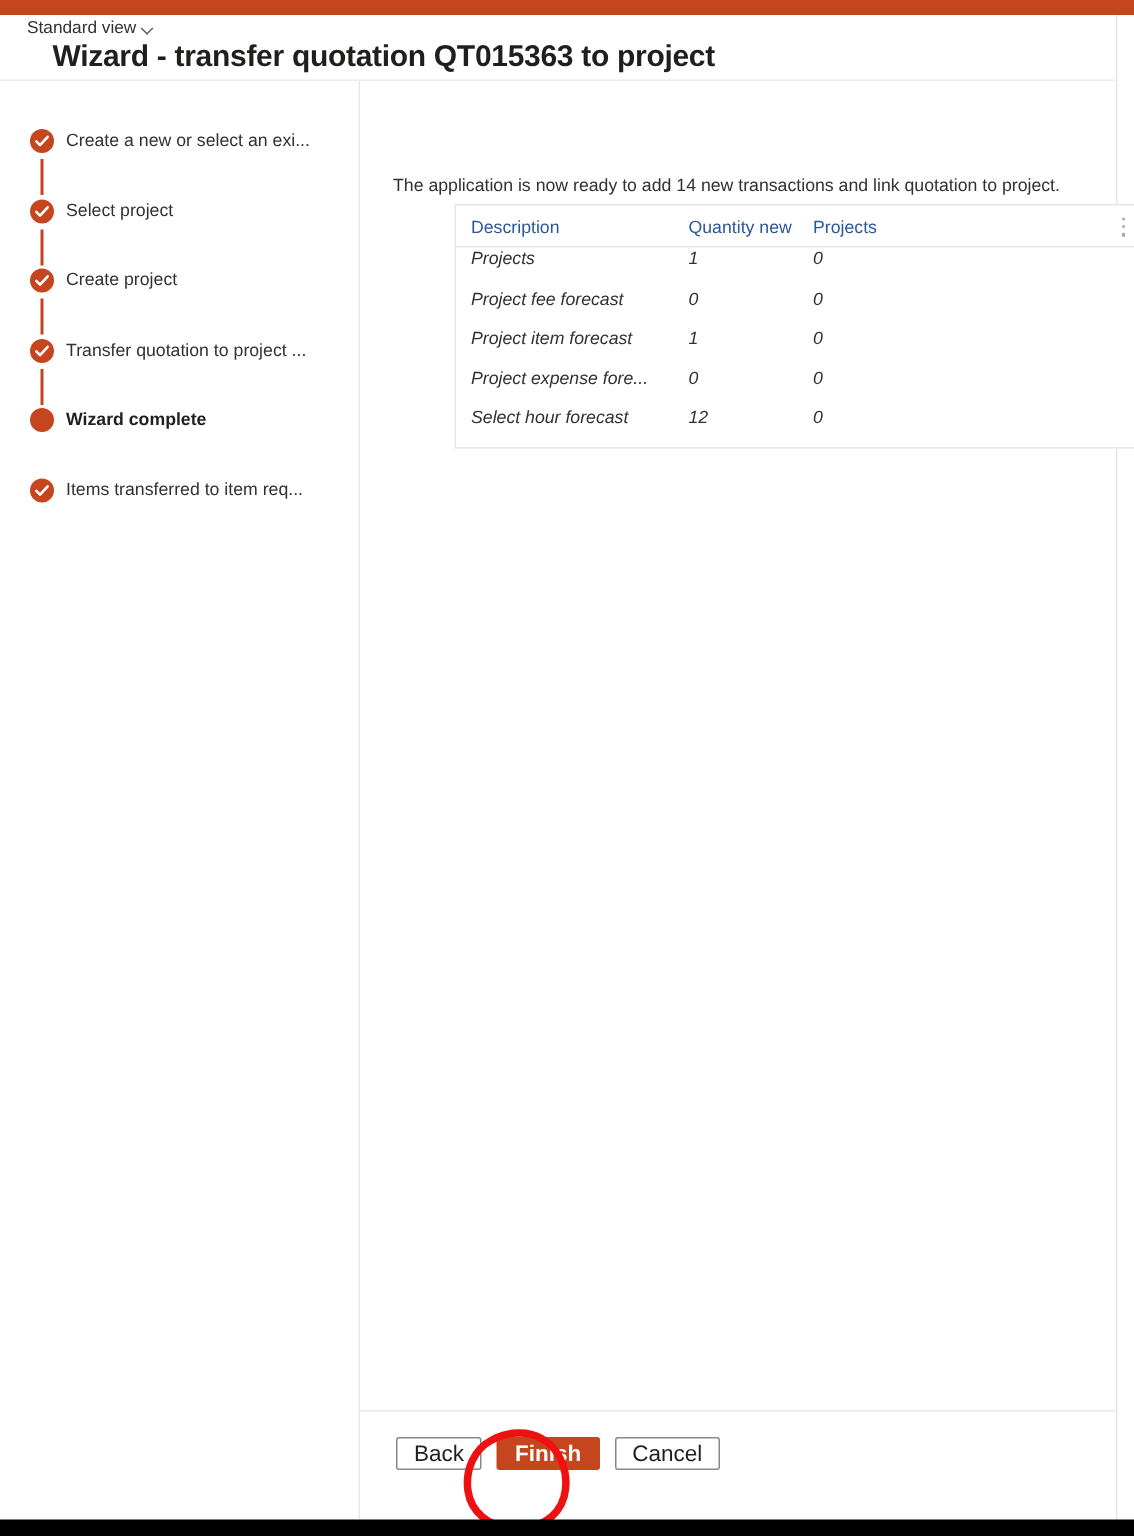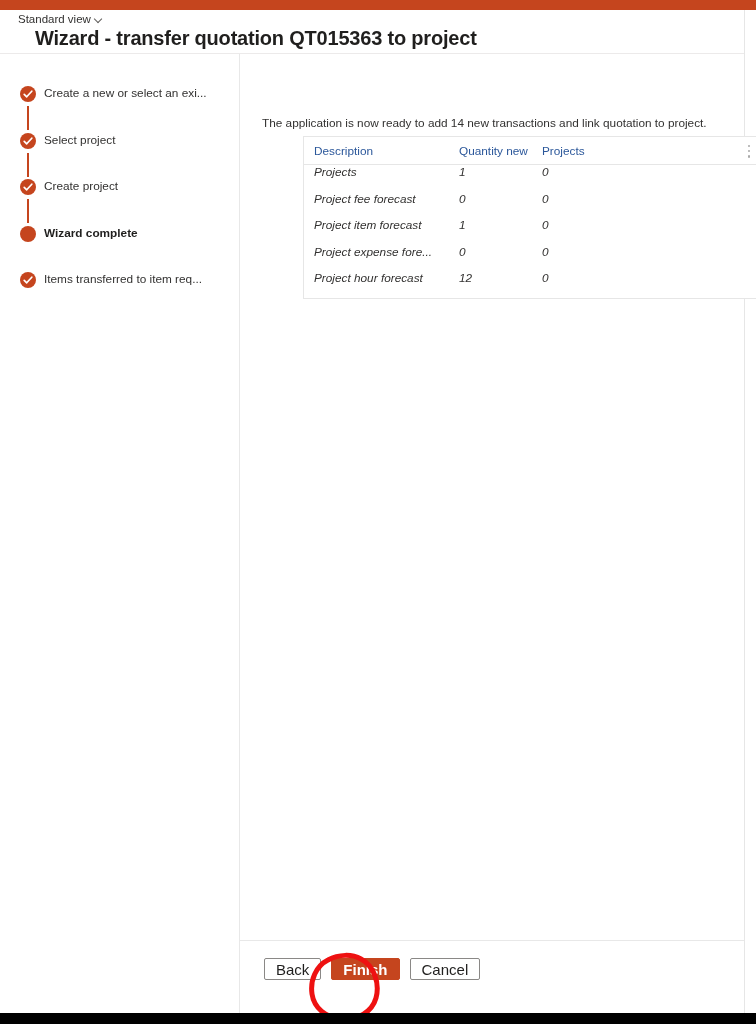--- a/index.html
+++ b/index.html
@@ -355,20 +355,31 @@
             <div class="step-marker-col">
               <div class="step-icon">
                 <svg width="16" height="16" viewBox="0 0 16 16">
                   <path d="M4.2 8.3 L6.7 10.8 L11.8 5.2" fill="none" stroke="#ffffff" stroke-width="1.7" stroke-linecap="round" stroke-linejoin="round"></path>
                 </svg>
               </div>
               <div class="step-connector"></div>
             </div>
             <div class="step-label">Create project</div>
           </div>
+          <div class="step">
+            <div class="step-marker-col">
+              <div class="step-icon">
+                <svg width="16" height="16" viewBox="0 0 16 16">
+                  <path d="M4.2 8.3 L6.7 10.8 L11.8 5.2" fill="none" stroke="#ffffff" stroke-width="1.7" stroke-linecap="round" stroke-linejoin="round"></path>
+                </svg>
+              </div>
+              <div class="step-connector"></div>
+            </div>
+            <div class="step-label">Transfer quotation to project ...</div>
+          </div>
           <div class="step current">
             <div class="step-marker-col">
               <div class="step-icon"></div>
             </div>
             <div class="step-label">Wizard complete</div>
           </div>
           <div class="step">
             <div class="step-marker-col">
               <div class="step-icon">
                 <svg width="16" height="16" viewBox="0 0 16 16">
@@ -411,21 +422,21 @@
               <div class="cell c-desc">Project item forecast</div>
               <div class="cell c-qty">1</div>
               <div class="cell c-exist">0</div>
             </div>
             <div class="grid-row">
               <div class="cell c-desc">Project expense fore...</div>
               <div class="cell c-qty">0</div>
               <div class="cell c-exist">0</div>
             </div>
             <div class="grid-row">
-              <div class="cell c-desc">Project hour forecast</div>
+              <div class="cell c-desc">Select hour forecast</div>
               <div class="cell c-qty">12</div>
               <div class="cell c-exist">0</div>
             </div>
           </div>
       </div>
     </div>
   </div>
 
   <div class="footer">
     <div class="footer-sep"></div>

